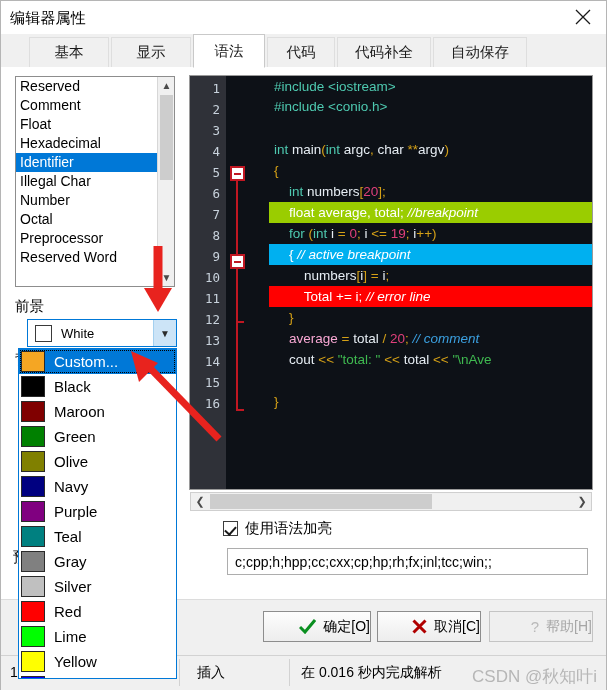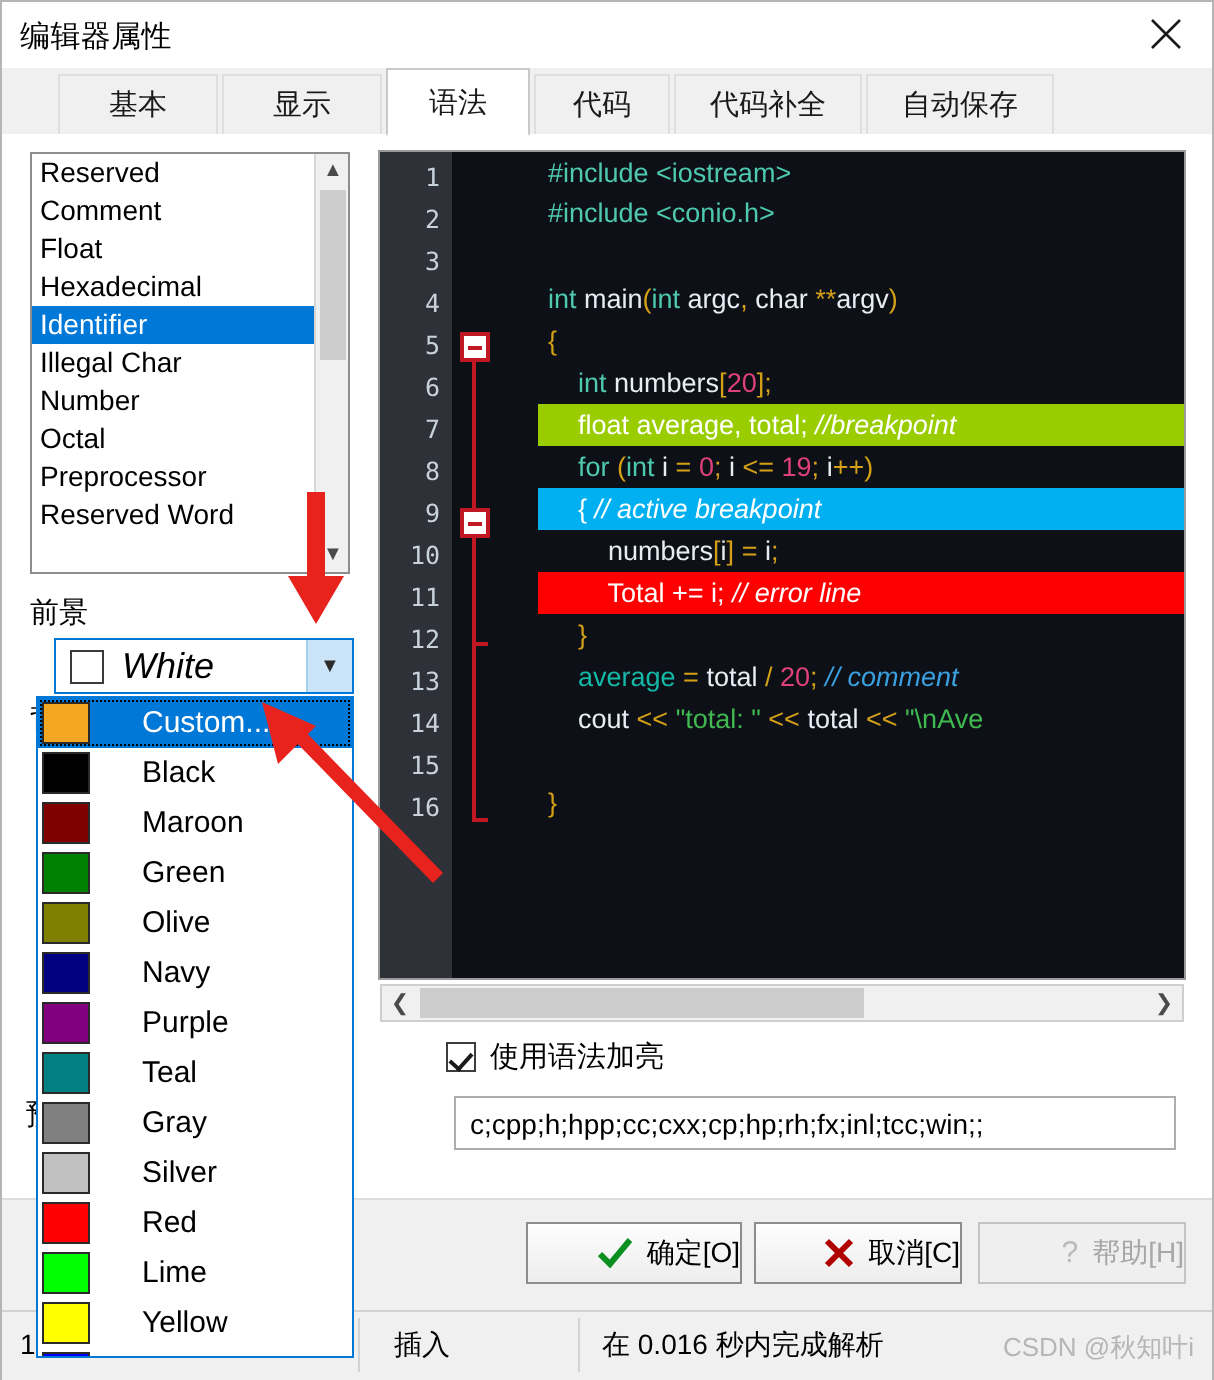--- a/index.html
+++ b/index.html
@@ -37,30 +37,30 @@
   .lb-arrow{position:absolute;left:0;width:17px;height:17px;display:flex;align-items:center;justify-content:center;color:#4a4a4a;font-size:10px;}
   .lb-arrow.up{top:0;} .lb-arrow.down{bottom:0;}
   .lb-thumb{position:absolute;left:2px;top:18px;width:13px;height:85px;background:#cdcdcd;}
 
   
   .field-label{position:absolute;font-size:14.5px;color:#000;}
 
   
   .combo{position:absolute;border:1px solid #0078d7;background:#fff;box-sizing:border-box;display:flex;align-items:center;cursor:pointer;}
   .combo .swatch{width:17px;height:17px;border:1px solid #3a3a3a;margin-left:7px;box-sizing:border-box;}
-  .combo .ctext{margin-left:9px;font-size:18px;color:#000;font-style:italic;}
+  .combo .ctext{margin-left:9px;font-size:13px;color:#000;}
   .combo .cbtn{position:absolute;right:0;top:0;bottom:0;width:22px;background:#cce4f7;border-left:1px solid #a3d0f0;
                display:flex;align-items:center;justify-content:center;color:#2b2b2b;font-size:10px;}
   .combo-plain{position:absolute;border:1px solid #adadad;background:#fff;box-sizing:border-box;}
   .combo-plain .cbtn{position:absolute;right:0;top:0;bottom:0;width:22px;background:#e9e9e9;border-left:1px solid #cfcfcf;
                display:flex;align-items:center;justify-content:center;color:#4a4a4a;font-size:10px;}
 
   
   .dropdown{position:absolute;left:17px;top:347px;width:159px;height:331px;background:#fff;border:1px solid #0078d7;box-sizing:border-box;z-index:40;overflow:hidden;}
-  .dd-item{height:25px;display:flex;align-items:center;padding-left:2px;font-size:15px;color:#000;cursor:pointer;box-sizing:border-box;gap:17px;}
+  .dd-item{height:25px;display:flex;align-items:center;padding-left:2px;font-size:15px;color:#000;cursor:pointer;box-sizing:border-box;}
   .dd-item .sw{width:24px;height:21px;border:1px solid #2a2a2a;box-sizing:border-box;flex:0 0 auto;}
   .dd-item .nm{margin-left:9px;}
   .dd-item.hl{background:#0078d7;color:#fff;outline:1px dotted #000;outline-offset:-2px;}
 
   
   .editor{position:absolute;left:188px;top:8px;width:404px;height:415px;border:1px solid #9a9a9a;background:#0d1117;box-sizing:border-box;overflow:hidden;}
   .gutter{position:absolute;left:0;top:0;width:36px;height:100%;background:#2f3138;}
   .lnum{position:absolute;right:6px;font-family:"DejaVu Sans Mono","Liberation Mono",monospace;font-size:12.5px;color:#c8d2dc;}
   .foldline{position:absolute;left:46px;width:2px;background:#c01722;}
   .foldbox{position:absolute;left:40px;width:15px;height:15px;background:#ffffff;border:2px solid #c01722;box-sizing:border-box;}
@@ -86,21 +86,21 @@
   
   .btnbar{position:absolute;left:0;top:598px;width:605px;height:56px;background:#f0f0f0;border-top:1px solid #dcdcdc;}
   .btn{position:absolute;top:11px;height:31px;background:linear-gradient(#fdfdfd,#ededed);border:1px solid #8d8d8d;
        display:flex;align-items:center;justify-content:flex-end;gap:7px;font-size:14px;color:#000;box-sizing:border-box;cursor:pointer;}
   .btn.disabled{color:#a6a6a6;background:#efefef;border-color:#c4c4c4;cursor:default;}
 
   
   .statusbar{position:absolute;left:0;top:654px;width:605px;height:34px;background:#f0f0f0;border-top:1px solid #d2d2d2;}
   .sb-cell{position:absolute;top:8px;font-size:14px;color:#000;}
   .sb-sep{position:absolute;top:3px;width:1px;height:27px;background:#d2d2d2;}
-  .watermark{position:absolute;top:9px;right:9px;font-size:13px;color:#b6b6b6;}
+  .watermark{position:absolute;top:9px;right:9px;font-size:17px;color:#b6b6b6;}
 
   
   .ann{position:absolute;z-index:60;pointer-events:none;}
 </style>
 </head>
 <body>
 
 <div class="dialog">
 
   <div class="titlebar">
@@ -191,21 +191,21 @@
         <div class="cline" style="top:42px;"></div>
         <div class="cline" style="top:63px;"><span style="color:#4ec9b0;">int</span><span style="color:#e6edf3;"> main</span><span style="color:#d4a017;">(</span><span style="color:#4ec9b0;">int</span><span style="color:#e6edf3;"> argc</span><span style="color:#d4a017;">,</span><span style="color:#e6edf3;"> char </span><span style="color:#d4a017;">**</span><span style="color:#e6edf3;">argv</span><span style="color:#d4a017;">)</span></div>
         <div class="cline" style="top:84px;"><span style="color:#d4a017;">{</span></div>
         <div class="cline" style="top:105px;"><span style="color:#4ec9b0;">    int</span><span style="color:#e6edf3;"> numbers</span><span style="color:#d4a017;">[</span><span style="color:#e0407b;">20</span><span style="color:#d4a017;">]</span><span style="color:#d4a017;">;</span></div>
         <div class="cline" style="top:126px;background:#9acd00;"><span style="color:#ffffff;">    float average, total; </span><span style="color:#ffffff;font-style:italic;">//breakpoint</span></div>
         <div class="cline" style="top:147px;"><span style="color:#4ec9b0;">    for </span><span style="color:#d4a017;">(</span><span style="color:#4ec9b0;">int</span><span style="color:#e6edf3;"> i </span><span style="color:#d4a017;">=</span><span style="color:#e0407b;"> 0</span><span style="color:#d4a017;">;</span><span style="color:#e6edf3;"> i </span><span style="color:#d4a017;">&lt;=</span><span style="color:#e0407b;"> 19</span><span style="color:#d4a017;">;</span><span style="color:#e6edf3;"> i</span><span style="color:#d4a017;">++)</span></div>
         <div class="cline" style="top:168px;background:#00b0f0;"><span style="color:#ffffff;">    { </span><span style="color:#ffffff;font-style:italic;">// active breakpoint</span></div>
         <div class="cline" style="top:189px;"><span style="color:#e6edf3;">        numbers</span><span style="color:#d4a017;">[</span><span style="color:#e6edf3;">i</span><span style="color:#d4a017;">]</span><span style="color:#d4a017;"> = </span><span style="color:#e6edf3;">i</span><span style="color:#d4a017;">;</span></div>
         <div class="cline" style="top:210px;background:#ff0000;"><span style="color:#ffffff;">        Total += i; </span><span style="color:#ffffff;font-style:italic;">// error line</span></div>
         <div class="cline" style="top:231px;"><span style="color:#d4a017;">    }</span></div>
-        <div class="cline" style="top:252px;"><span style="color:#14b8a6;">    average </span><span style="color:#d4a017;">= </span><span style="color:#e6edf3;">total </span><span style="color:#d4a017;">/ </span><span style="color:#e0407b;">20</span><span style="color:#d4a017;">; </span><span style="color:#3ba0e0;font-style:italic;">// comment</span></div>
+        <div class="cline" style="top:252px;"><span style="color:#f9a8d4;">    average </span><span style="color:#d4a017;">= </span><span style="color:#e6edf3;">total </span><span style="color:#d4a017;">/ </span><span style="color:#e0407b;">20</span><span style="color:#d4a017;">; </span><span style="color:#3ba0e0;font-style:italic;">// comment</span></div>
         <div class="cline" style="top:273px;"><span style="color:#e6edf3;">    cout </span><span style="color:#d4a017;">&lt;&lt; </span><span style="color:#3fb950;">"total: "</span><span style="color:#d4a017;"> &lt;&lt; </span><span style="color:#e6edf3;">total </span><span style="color:#d4a017;">&lt;&lt; </span><span style="color:#3fb950;">"\nAve</span></div>
         <div class="cline" style="top:315px;"><span style="color:#d4a017;">}</span></div>
       </div>
     </div>
 
     <div class="ed-hscroll">
       <div class="ha" style="left:0;">❮</div>
       <div class="ht"></div>
       <div class="ha" style="right:0;">❯</div>
     </div>

